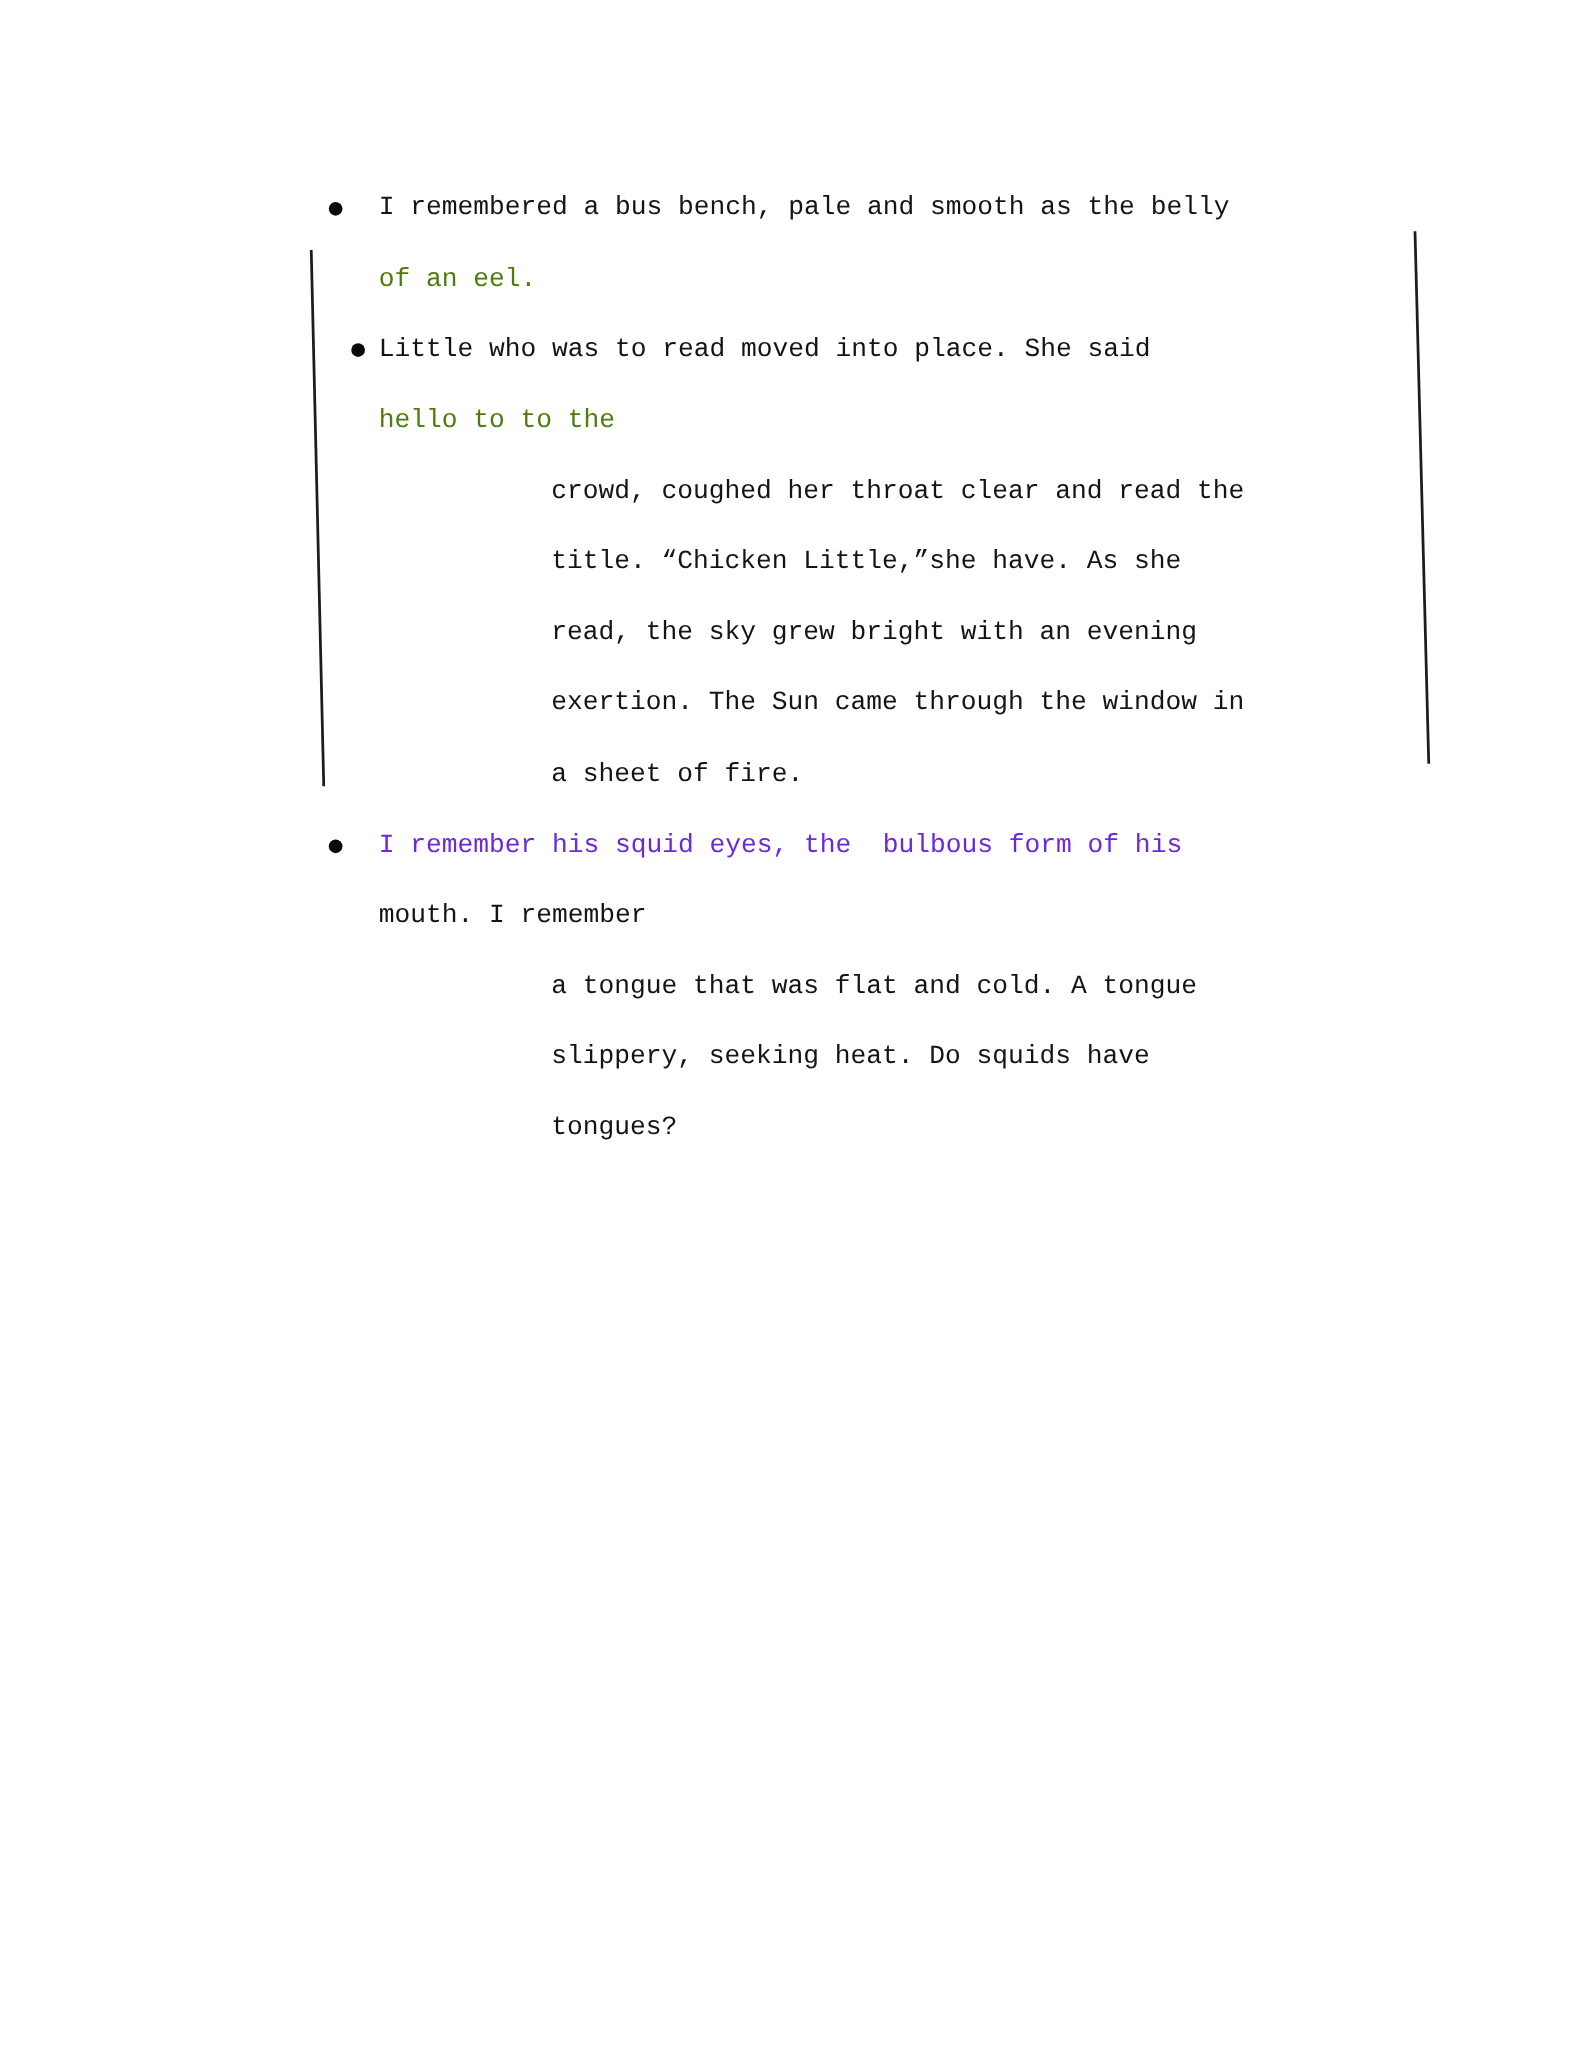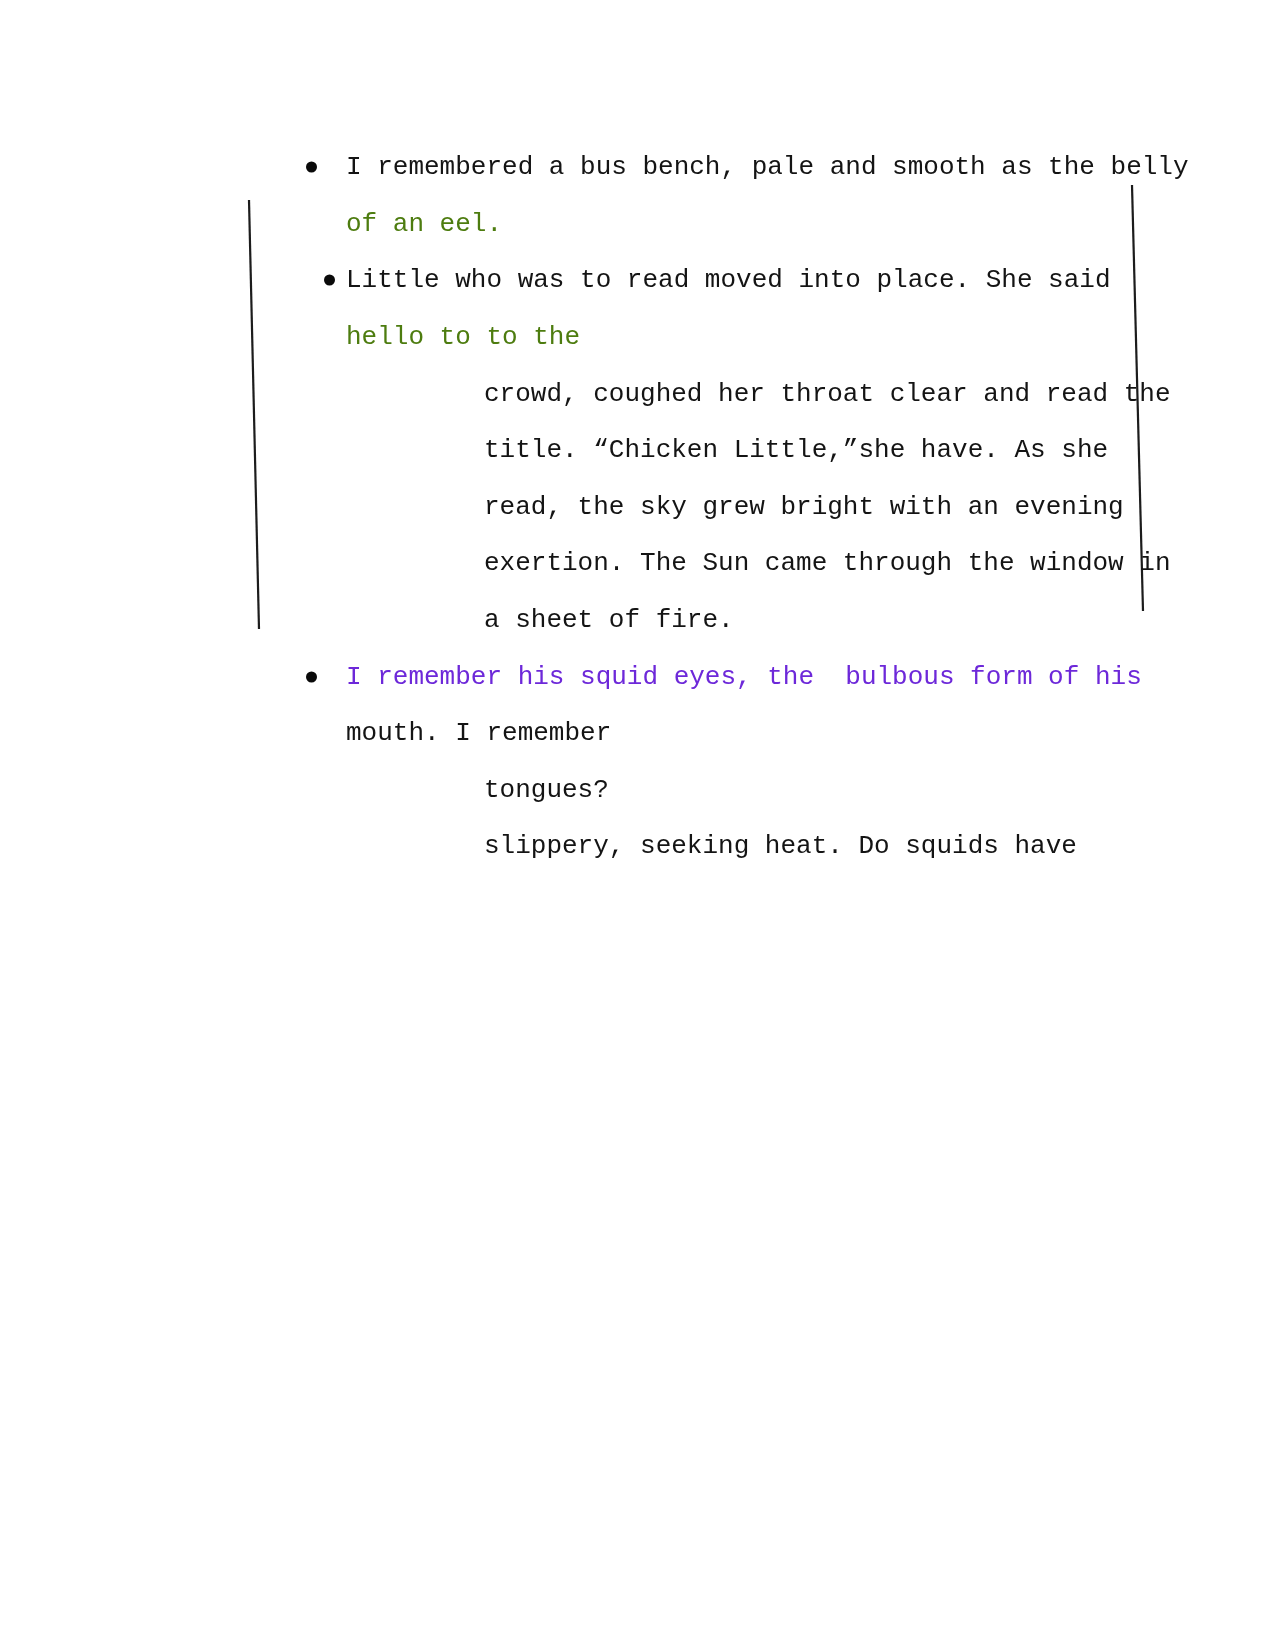--- a/index.html
+++ b/index.html
@@ -25,24 +25,23 @@
   }
   .doc {
     position: absolute;
     top: 139px;
     left: 0;
     width: 1275px;
   }
   .line {
     position: relative;
     height: 56.6px;
-    font-size: 26px;
+    font-size: 21px;
     letter-spacing: 0;
     color: #141414;
-    margin-left: 43px;
   }
   .line .txt {
     position: absolute;
     left: 303px;
     top: 50%;
     transform: translateY(-50%);
     white-space: pre;
   }
   .line.indent .txt {
     left: 441px;
@@ -100,20 +99,23 @@
         <span class="txt" style="color: rgb(20, 20, 20);">a sheet of fire.</span>
       </div>
       <div class="line bullet-wide">
         <span class="bullet"></span>
         <span class="txt" style="color: #6d28d9;">I remember his squid eyes, the  bulbous form of his</span>
       </div>
       <div class="line plain">
         <span class="txt" style="color: rgb(20, 20, 20);">mouth. I remember</span>
       </div>
       <div class="line indent">
-        <span class="txt" style="color: rgb(20, 20, 20);">tongues?</span>
+        <span class="txt" style="color: rgb(20, 20, 20);">a tongue that was flat and cold. A tongue</span>
       </div>
       <div class="line indent">
         <span class="txt" style="color: rgb(20, 20, 20);">slippery, seeking heat. Do squids have</span>
+      </div>
+      <div class="line indent">
+        <span class="txt" style="color: rgb(20, 20, 20);">tongues?</span>
       </div>
     </div>
 
 </div>
 
 </body></html>

